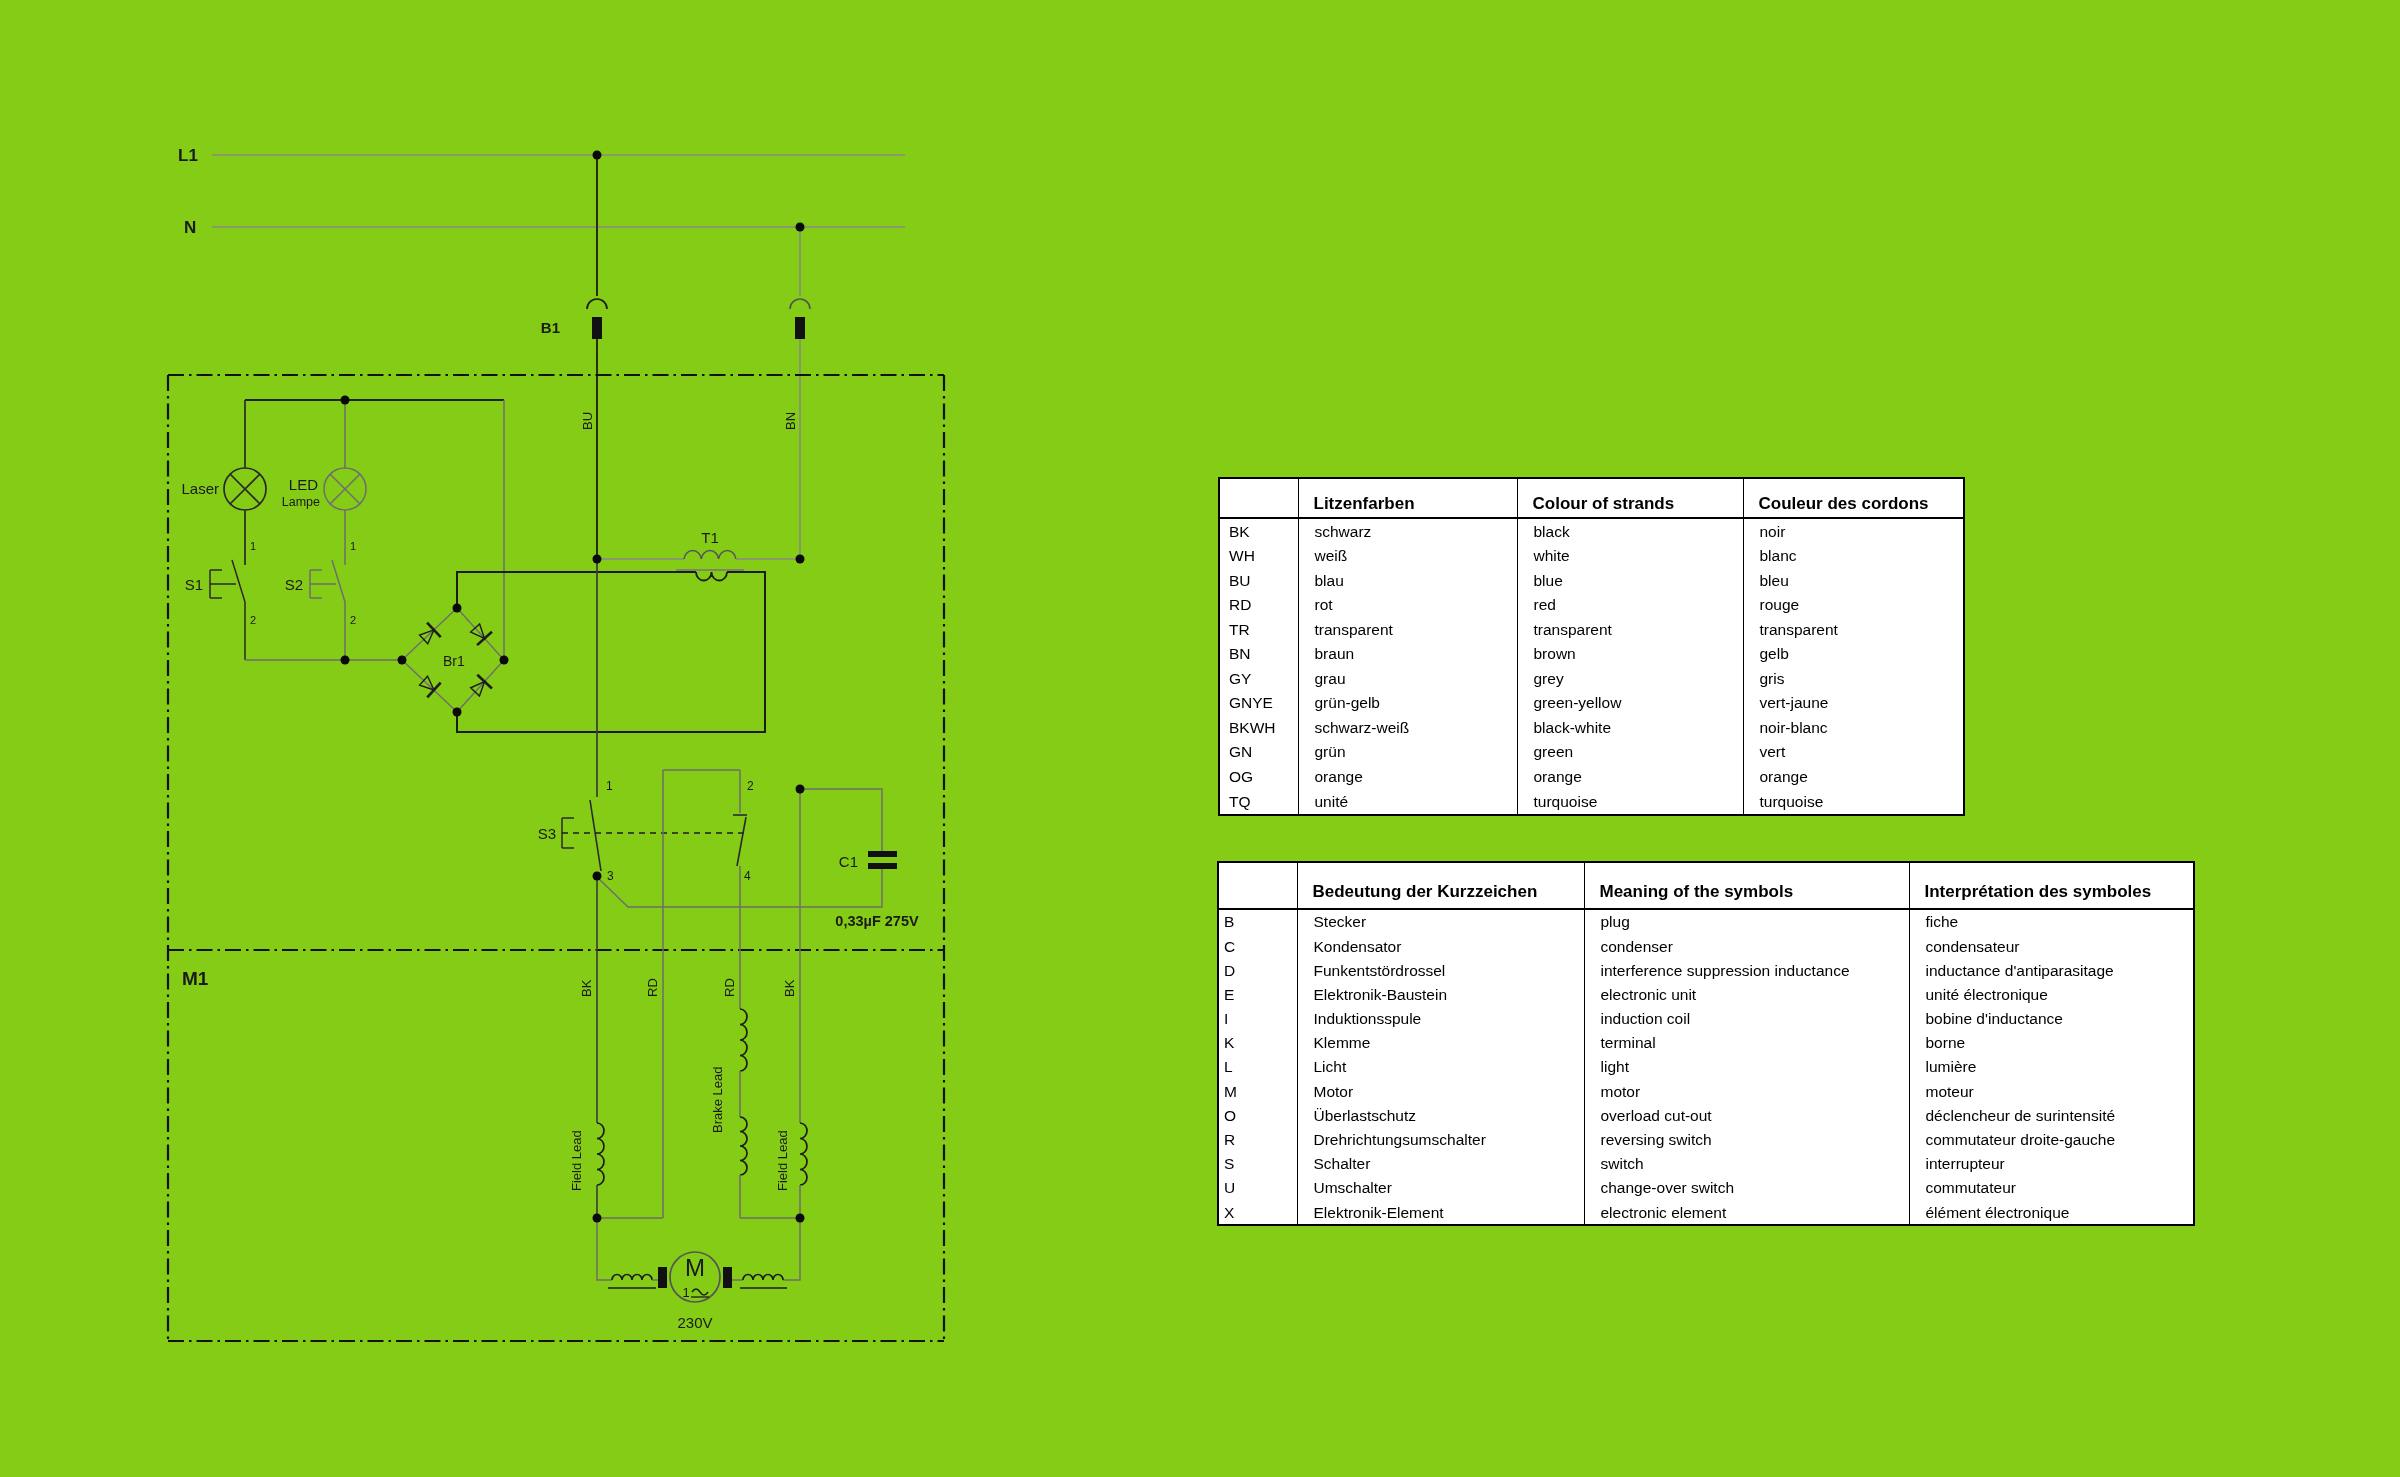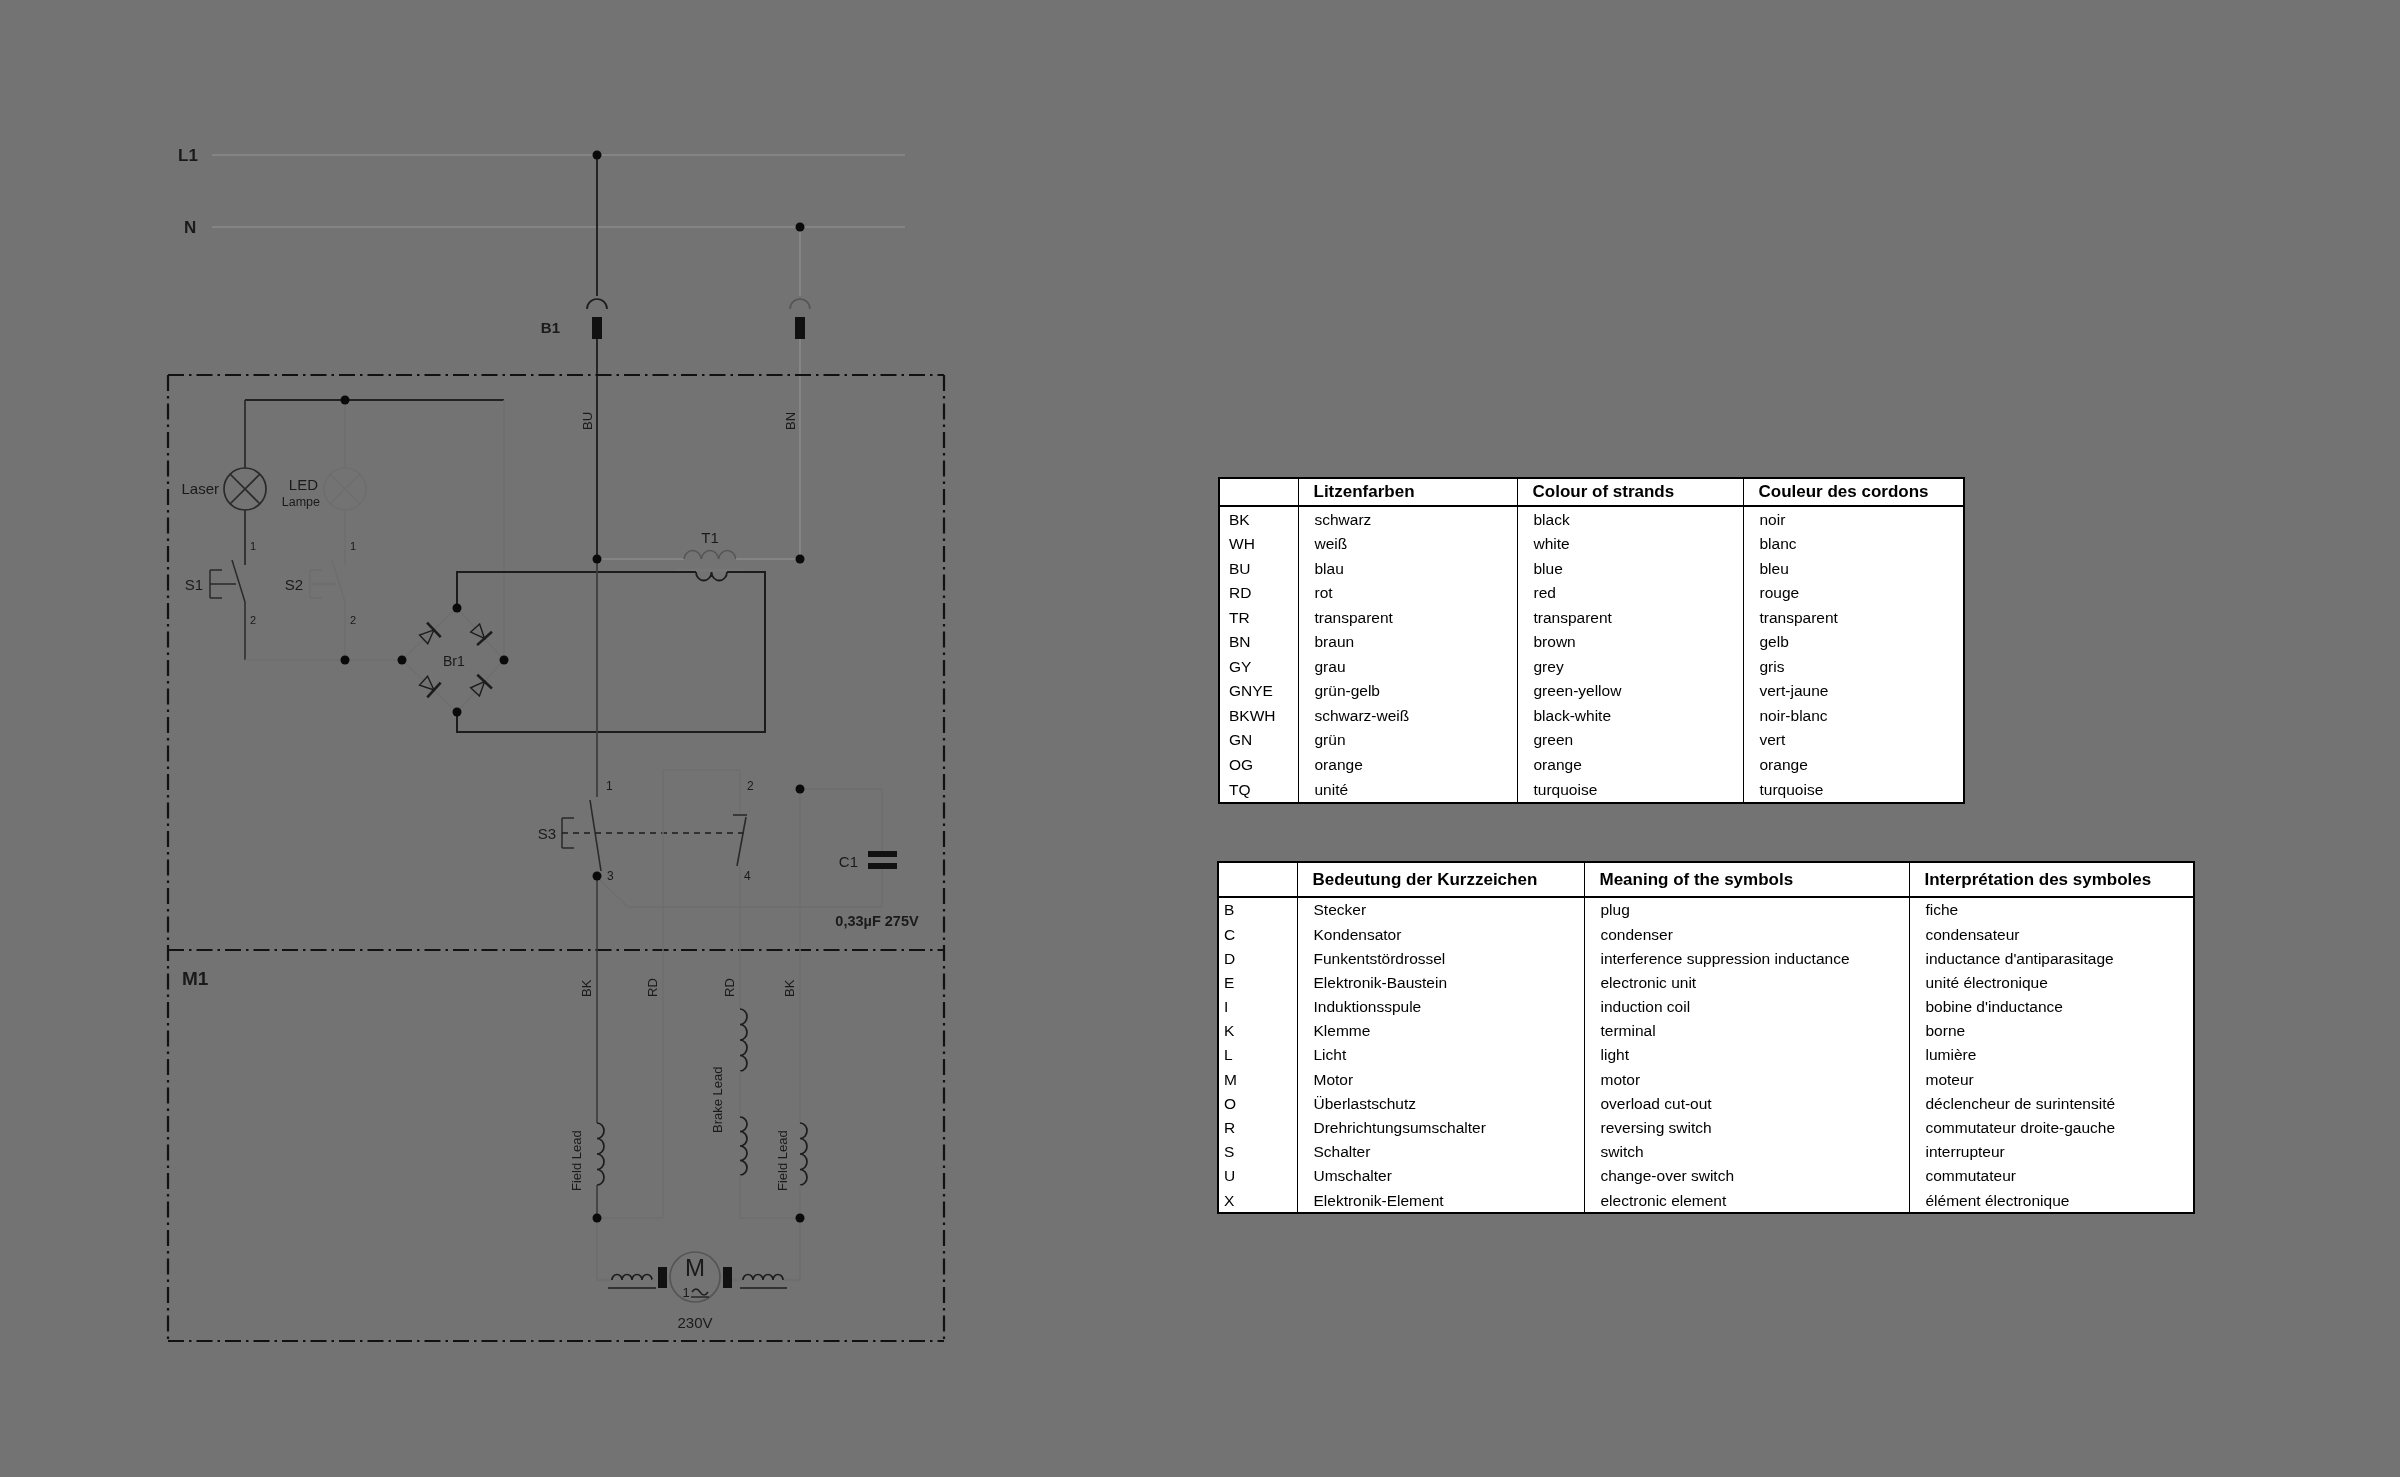--- a/index.html
+++ b/index.html
@@ -1,21 +1,21 @@
 <!DOCTYPE html>
 <html><head>
 <meta charset="utf-8">
 <style>
   html,body{margin:0;padding:0;background:#ffffff;}
-  .canvas{position:relative;width:2400px;height:1477px;background:#737373;overflow:hidden;
+  .canvas{position:relative;width:2400px;height:1477px;background:#84cc16;overflow:hidden;
           font-family:"Liberation Sans","DejaVu Sans",sans-serif;}
   svg text{font-family:"Liberation Sans","DejaVu Sans",sans-serif;fill:#1a1a1a;}
   .dtable{position:absolute;border-collapse:collapse;table-layout:fixed;background:#fff;color:#000;
           border:2px solid #000;}
-  .dtable th{font-weight:bold;text-align:left;padding:0 0 0 15px;font-size:17px;
+  .dtable th{font-weight:bold;text-align:left;padding:12px 0 0 15px;font-size:17px;
              border-bottom:2px solid #000;white-space:nowrap;overflow:hidden;}
   .dtable td{font-size:15.5px;padding:0 4px 0 16px;white-space:nowrap;overflow:hidden;line-height:1;}
   .dtable td:first-child{padding-left:9px;}
   .dtable th:first-child{padding-left:9px;}
   .dtable td + td, .dtable th + th{border-left:1.5px solid #000;}
   .t1{left:1218px;top:477px;width:745px;}
   .t1 th{height:26px;}
   .t1 td{height:24.55px;}
   .t2{left:1217px;top:861px;width:976px;}
   .t2 th{height:33px;}

